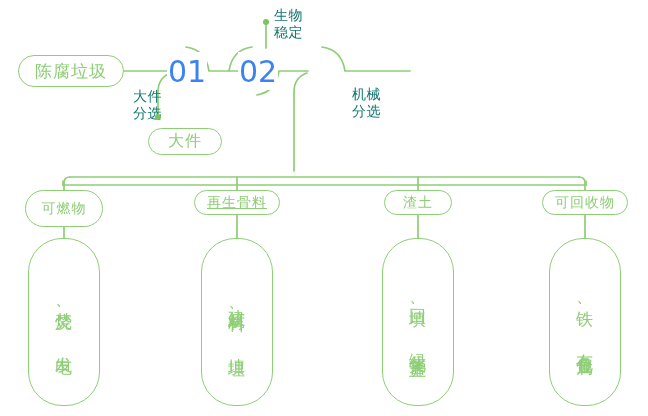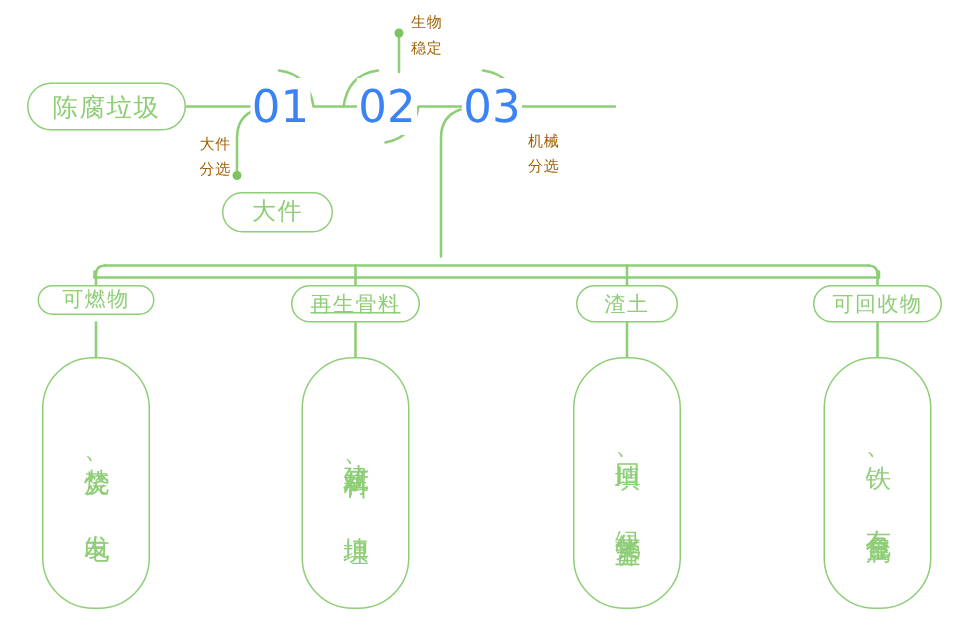--- a/index.html
+++ b/index.html
@@ -47,22 +47,22 @@
     color:#3b82f6;
     font-size:30px;
     letter-spacing:0px;
     font-weight:400;
     background:#ffffff;
     font-family:"DejaVu Sans","Liberation Sans",sans-serif;
   }
 
   
   .annot{
-    color:#a16207;
-    font-size:10px;
+    color:#0f766e;
+    font-size:14px;
     line-height:17px;
     text-align:center;
     white-space:pre-line;
     letter-spacing:0.5px;
     display:block;
   }
 
   
   .tallbox{
     border:1.5px solid #8ECE76;
@@ -137,23 +137,20 @@
   <div class="node pill pill-lg" style="left:18px;top:55px;width:106px;height:32px;text-align:right;">
     <span>陈腐垃圾</span>
   </div>
 
   <div class="node stage-num" style="left:167px;top:52px;width:40px;height:38px;">
     <span>01</span>
   </div>
   <div class="node stage-num" style="left:238px;top:52px;width:40px;height:38px;">
     <span>02</span>
   </div>
-  <div class="node stage-num" style="left:308px;top:52px;width:40px;height:38px;">
-    <span>03</span>
-  </div>
 
   <div class="node" style="left:133px;top:88px;width:50px;height:40px;justify-content:flex-start;align-items:flex-start;">
     <span class="annot">大件
 分选</span>
   </div>
 
   <div class="node" style="left:274px;top:7px;width:54px;height:40px;justify-content:flex-start;align-items:flex-start;">
     <span class="annot">生物
 稳定</span>
   </div>
@@ -163,21 +160,21 @@
 分选</span>
   </div>
 
   <div class="dot" style="left:263px;top:19px;"></div>
   <div class="dot" style="left:155px;top:114px;"></div>
 
   <div class="node pill pill-md" style="left:148px;top:128px;width:74px;height:27px;">
     <span>大件</span>
   </div>
 
-  <div class="node pill pill-sm" style="left:25px;top:190px;width:78px;height:20px;">
+  <div class="node pill pill-sm" style="left:25px;top:190px;width:78px;height:37px;">
     <span>可燃物</span>
   </div>
   <div class="node pill pill-sm" style="left:194px;top:190px;width:86px;height:25px;text-decoration:underline;">
     <span>再生骨料</span>
   </div>
   <div class="node pill pill-sm" style="left:542px;top:190px;width:86px;height:25px;">
     <span>可回收物</span>
   </div>
   <div class="node pill pill-sm" style="left:384px;top:190px;width:68px;height:25px;">
     <span>渣土</span>

